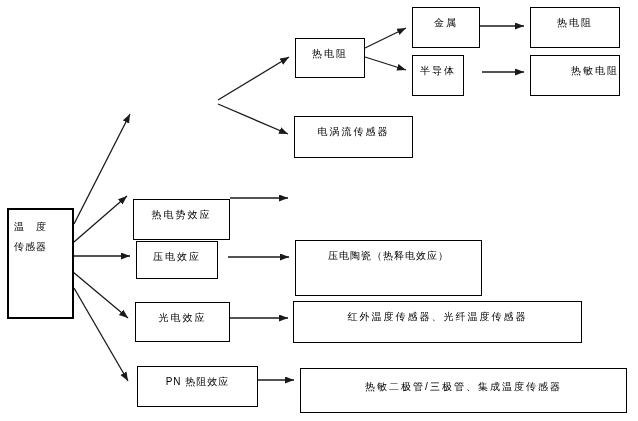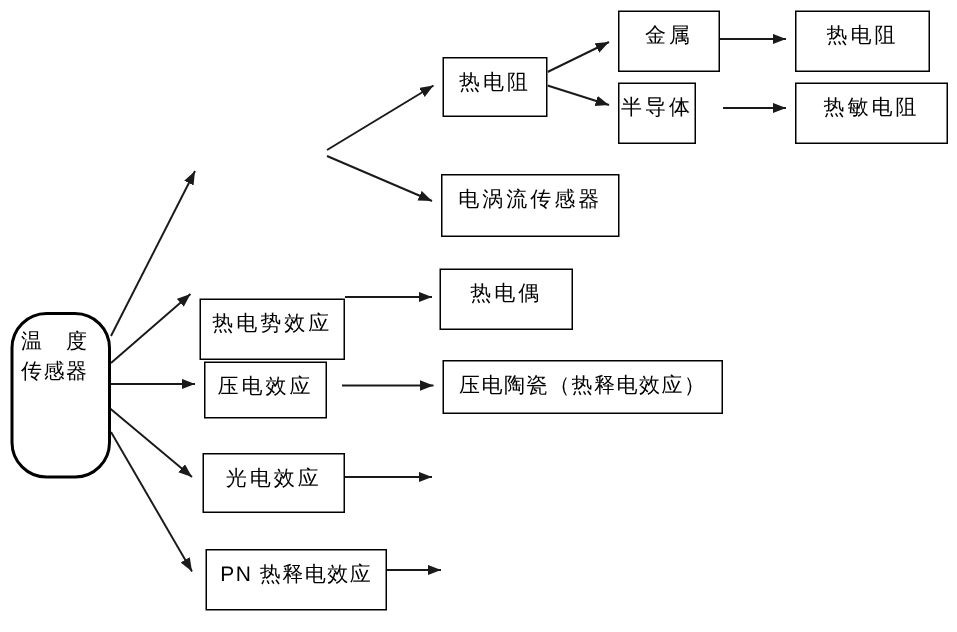--- a/index.html
+++ b/index.html
@@ -14,47 +14,47 @@
   #edges{position:absolute;left:0;top:0;width:638px;height:421px;pointer-events:none;}
   .node{
     position:absolute;
     box-sizing:border-box;
     border:1px solid #000;
     background:#fff;
     display:flex;
     justify-content:center;
     align-items:flex-start;
     padding-top:7px;
-    font-size:14px;
+    font-size:10px;
     letter-spacing:2px;
     white-space:nowrap;
     line-height:16px;
   }
   .node.root{
     border-width:2px;
     flex-direction:column;
     align-items:flex-start;
     justify-content:flex-start;
     padding:7px 0 0 5px;
     line-height:20px;
     letter-spacing:1px;
   }
   
-  .n-root{left:7px;top:208px;width:67px;height:111px;border-radius:24px;}
+  .n-root{left:7px;top:208px;width:67px;height:111px;}
   .n-rezuxy{left:137px;top:86px;width:81px;height:42px;}
   .n-redianzu-mid{left:295px;top:38px;width:70px;height:40px;}
   .n-dianwoliu{left:294px;top:116px;width:119px;height:42px;}
   .n-jinshu{left:412px;top:7px;width:68px;height:41px;}
   .n-bandaoti{left:412px;top:55px;width:52px;height:41px;}
   .n-redianzu-top{left:530px;top:7px;width:90px;height:41px;}
-  .n-remindianzu{left:530px;top:55px;width:102px;height:41px;}
+  .n-remindianzu{left:530px;top:55px;width:90px;height:41px;justify-content:flex-end;}
   .n-redianshi{left:133px;top:179px;width:97px;height:41px;margin-top:20px;}
   .n-redianou{left:293px;top:179px;width:89px;height:41px;}
   .n-yadian{left:136px;top:241px;width:82px;height:38px;}
-  .n-yadiantaoci{left:295px;top:240px;width:187px;height:36px;letter-spacing:1px;}
+  .n-yadiantaoci{left:295px;top:240px;width:187px;height:56px;letter-spacing:1px;}
   .n-guangdian{left:135px;top:302px;width:95px;height:40px;}
   .n-hongwai{left:293px;top:301px;width:289px;height:42px;}
   .n-pnjie{left:137px;top:366px;width:121px;height:41px;letter-spacing:1px;}
   .n-erjiguan{left:300px;top:368px;width:327px;height:45px;padding-top:10px;}
 </style>
 </head>
 <body>
 
 <div id="canvas">
 
@@ -110,35 +110,38 @@
   </div>
 
   <div class="node n-remindianzu">
     <span>热敏电阻</span>
   </div>
 
   <div class="node n-redianshi">
     <span>热电势效应</span>
   </div>
 
-  <div class="node n-redianou">
-    <span>热电偶</span>
-  </div>
 
   <div class="node n-yadian">
     <span>压电效应</span>
   </div>
 
   <div class="node n-yadiantaoci">
     <span>压电陶瓷（热释电效应）</span>
   </div>
 
   <div class="node n-guangdian">
     <span>光电效应</span>
   </div>
 
+  <div class="node n-hongwai">
+    <span>红外温度传感器、光纤温度传感器</span>
+  </div>
 
   <div class="node n-pnjie">
-    <span>PN 热释电效应</span>
+    <span>PN 热阻效应</span>
   </div>
 
+  <div class="node n-erjiguan">
+    <span>热敏二极管/三极管、集成温度传感器</span>
+  </div>
 
 </div>
 
 </body></html>

